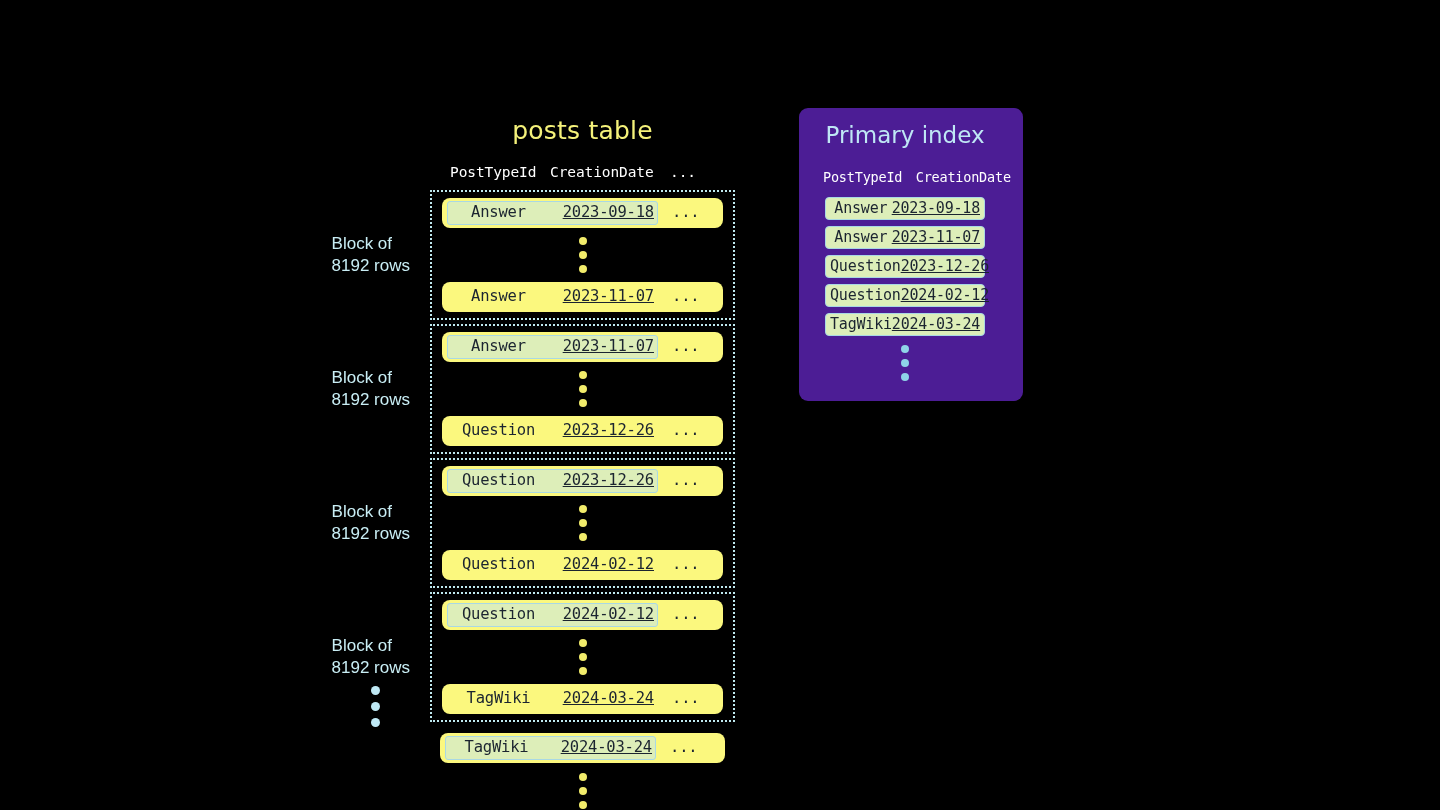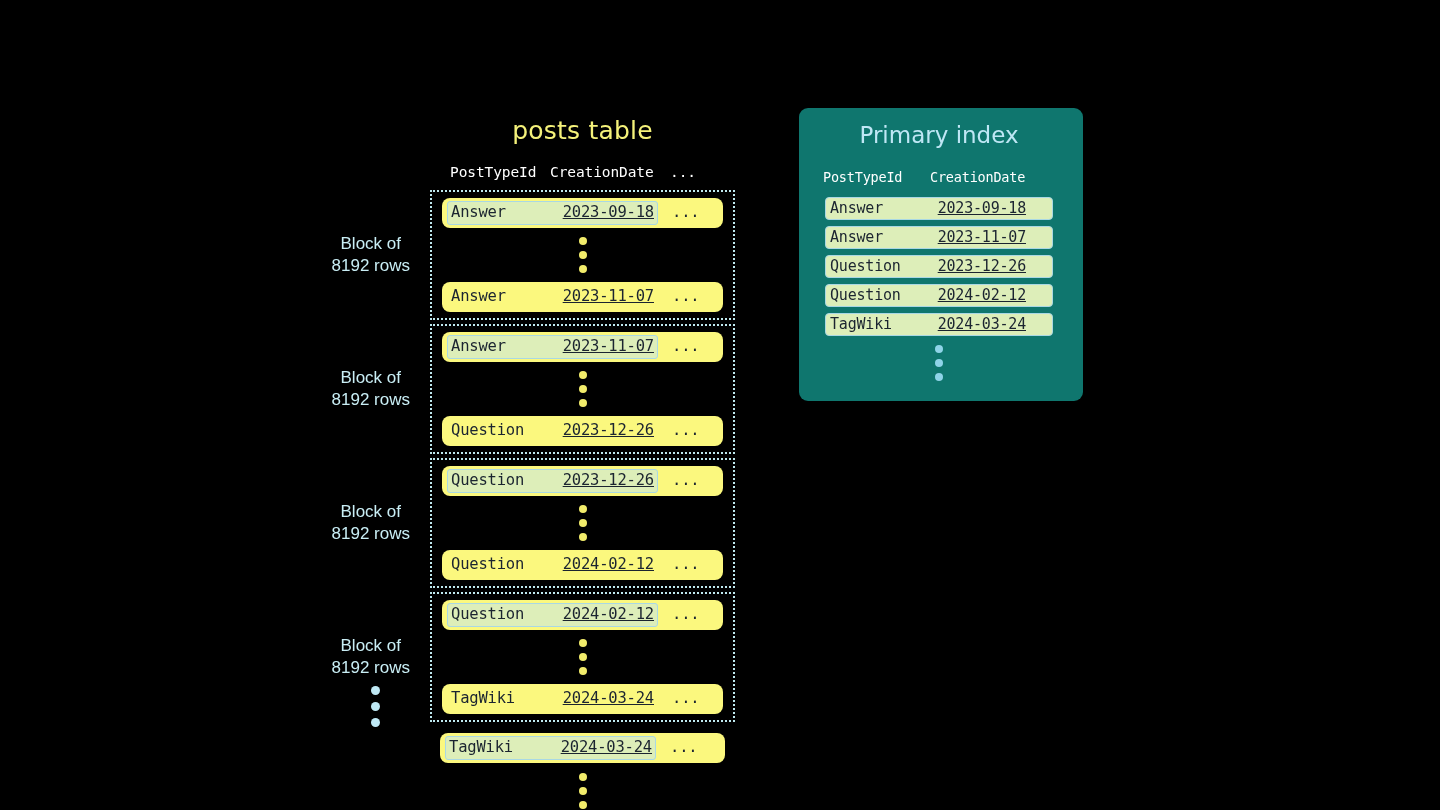--- a/index.html
+++ b/index.html
@@ -55,21 +55,21 @@
     box-sizing: border-box;
     margin-bottom: 4px;
     padding: 6px 0 6px 0;
   }
 
   .block-label {
     position: absolute;
     right: calc(100% + 22px);
     top: 50%;
     transform: translateY(-50%);
-    text-align: center;
+    text-align: left;
     color: #c9eef5;
     font-size: 17px;
     line-height: 1.28;
     white-space: nowrap;
     font-family: "Liberation Sans", sans-serif;
   }
 
   
   .row-pill {
     position: relative;
@@ -99,20 +99,21 @@
     border: 1px solid transparent;
   }
 
   .cell {
     font-family: "DejaVu Sans Mono", monospace;
     font-size: 15.5px;
     color: #1b2430;
     line-height: 1;
     letter-spacing: -0.2px;
     white-space: nowrap;
+    text-align: center;
   }
   .cell.c-type { width: 95px; }
   .cell.c-date { width: 108px; text-align: right; text-decoration: underline; }
 
   .row-ellipsis {
     font-family: "DejaVu Sans Mono", monospace;
     font-size: 15.5px;
     color: #1b2430;
     line-height: 1;
     margin-left: 14px;
@@ -168,24 +169,24 @@
     height: 9px;
     border-radius: 50%;
     background: #bfe9f5;
   }
 
   
   #primary-index-panel {
     position: absolute;
     left: 799px;
     top: 108px;
-    width: 284px;
-    background: #0f766e;
+    width: 224px;
+    background: #4c1d95;
     border-radius: 9px;
-    padding: 16px 4px 20px 0;
+    padding: 16px 12px 20px 0;
     box-sizing: border-box;
   }
 
   #primary-index-title {
     text-align: center;
     color: #bfe7f5;
     font-size: 23px;
     font-family: "DejaVu Sans", sans-serif;
     line-height: 1;
     margin-bottom: 22px;

